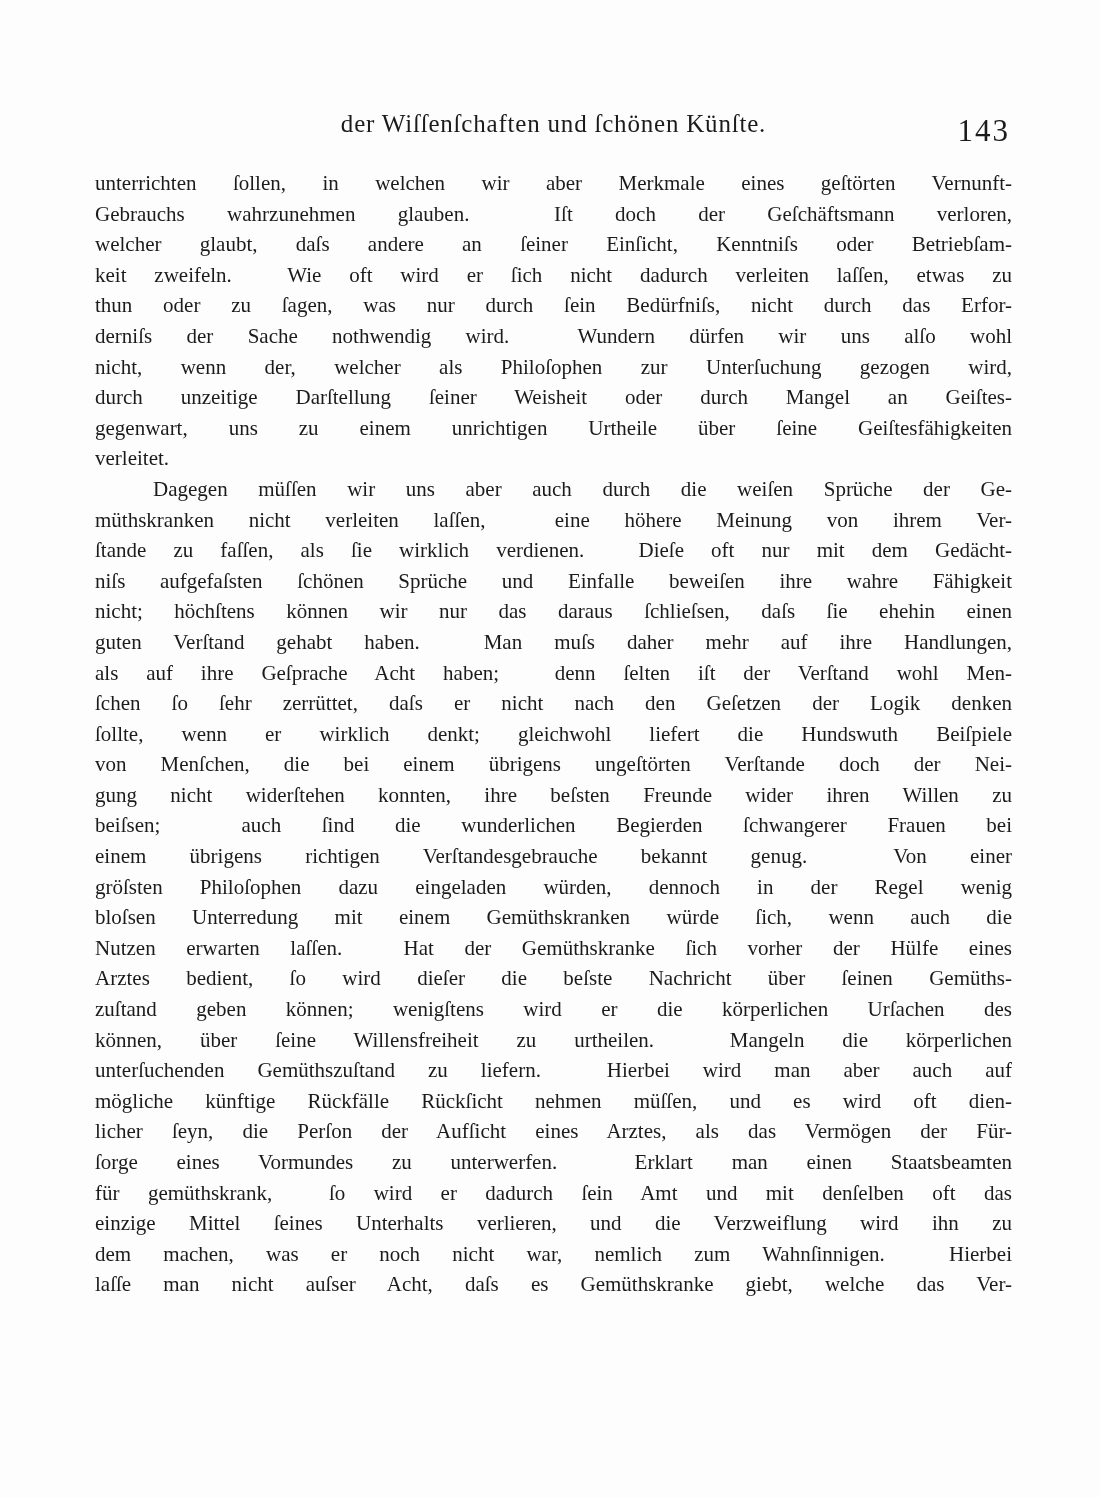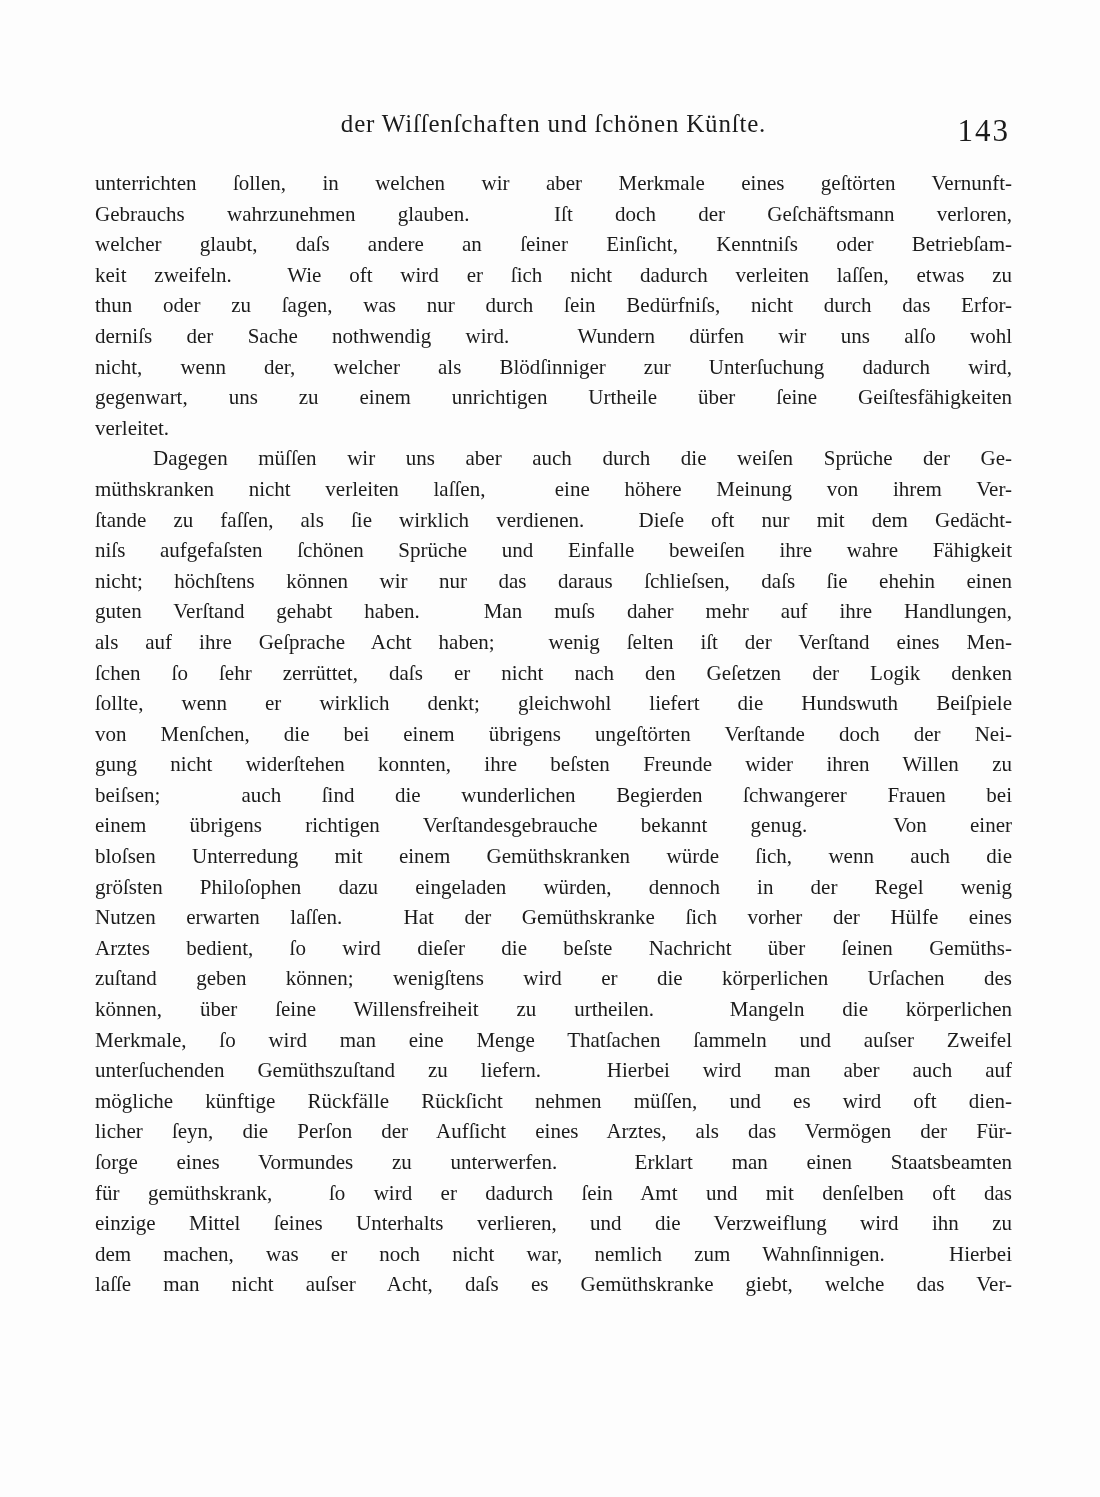--- a/index.html
+++ b/index.html
@@ -64,43 +64,43 @@
     <span class="header-title">der Wiſſenſchaften und ſchönen Künſte.</span>
     <span class="page-number">143</span>
   </div>
   <div class="text-body" id="text-body">
       <div class="line j">unterrichten ſollen, in welchen wir aber Merkmale eines geſtörten Vernunft-</div>
       <div class="line j">Gebrauchs wahrzunehmen glauben.  Iſt doch der Geſchäftsmann verloren,</div>
       <div class="line j">welcher glaubt, daſs andere an ſeiner Einſicht, Kenntniſs oder Betriebſam-</div>
       <div class="line j">keit zweifeln.  Wie oft wird er ſich nicht dadurch verleiten laſſen, etwas zu</div>
       <div class="line j">thun oder zu ſagen, was nur durch ſein Bedürfniſs, nicht durch das Erfor-</div>
       <div class="line j">derniſs der Sache nothwendig wird.  Wundern dürfen wir uns alſo wohl</div>
-      <div class="line j">nicht, wenn der, welcher als Blödſinniger zur Unterſuchung dadurch wird,</div>
+      <div class="line j">nicht, wenn der, welcher als Philoſophen zur Unterſuchung gezogen wird,</div>
+      <div class="line j">durch unzeitige Darſtellung ſeiner Weisheit oder durch Mangel an Geiſtes-</div>
       <div class="line j">gegenwart, uns zu einem unrichtigen Urtheile über ſeine Geiſtesfähigkeiten</div>
       <div class="line">verleitet.</div>
       <div class="line j indent">Dagegen müſſen wir uns aber auch durch die weiſen Sprüche der Ge-</div>
       <div class="line j">müthskranken nicht verleiten laſſen,  eine höhere Meinung von ihrem Ver-</div>
       <div class="line j">ſtande zu faſſen, als ſie wirklich verdienen.  Dieſe oft nur mit dem Gedächt-</div>
       <div class="line j">niſs aufgefaſsten ſchönen Sprüche und Einfalle beweiſen ihre wahre Fähigkeit</div>
       <div class="line j">nicht; höchſtens können wir nur das daraus ſchlieſsen, daſs ſie ehehin einen</div>
       <div class="line j">guten Verſtand gehabt haben.  Man muſs daher mehr auf ihre Handlungen,</div>
-      <div class="line j">als auf ihre Geſprache Acht haben;  wenig ſelten iſt der Verſtand eines Men-</div>
+      <div class="line j">als auf ihre Geſprache Acht haben;  denn ſelten iſt der Verſtand wohl Men-</div>
       <div class="line j">ſchen ſo ſehr zerrüttet, daſs er nicht nach den Geſetzen der Logik denken</div>
       <div class="line j">ſollte, wenn er wirklich denkt; gleichwohl liefert die Hundswuth Beiſpiele</div>
       <div class="line j">von Menſchen, die bei einem übrigens ungeſtörten Verſtande doch der Nei-</div>
       <div class="line j">gung nicht widerſtehen konnten, ihre beſsten Freunde wider ihren Willen zu</div>
       <div class="line j">beiſsen;  auch ſind die wunderlichen Begierden ſchwangerer Frauen bei</div>
       <div class="line j">einem übrigens richtigen Verſtandesgebrauche bekannt genug.  Von einer</div>
+      <div class="line j">gröſsten Philoſophen dazu eingeladen würden, dennoch in der Regel wenig</div>
       <div class="line j">bloſsen Unterredung mit einem Gemüthskranken würde ſich, wenn auch die</div>
-      <div class="line j">gröſsten Philoſophen dazu eingeladen würden, dennoch in der Regel wenig</div>
       <div class="line j">Nutzen erwarten laſſen.  Hat der Gemüthskranke ſich vorher der Hülfe eines</div>
       <div class="line j">Arztes bedient, ſo wird dieſer die beſste Nachricht über ſeinen Gemüths-</div>
       <div class="line j">zuſtand geben können; wenigſtens wird er die körperlichen Urſachen des</div>
       <div class="line j">können, über ſeine Willensfreiheit zu urtheilen.  Mangeln die körperlichen</div>
-      <div class="line j">Merkmale, ſo wird man eine Menge Thatſachen ſammeln und auſser Zweifel</div>
       <div class="line j">unterſuchenden Gemüthszuſtand zu liefern.  Hierbei wird man aber auch auf</div>
       <div class="line j">mögliche künftige Rückfälle Rückſicht nehmen müſſen, und es wird oft dien-</div>
       <div class="line j">licher ſeyn, die Perſon der Aufſicht eines Arztes, als das Vermögen der Für-</div>
       <div class="line j">ſorge eines Vormundes zu unterwerfen.  Erklart man einen Staatsbeamten</div>
       <div class="line j">für gemüthskrank,  ſo wird er dadurch ſein Amt und mit denſelben oft das</div>
       <div class="line j">einzige Mittel ſeines Unterhalts verlieren, und die Verzweiflung wird ihn zu</div>
       <div class="line j">dem machen, was er noch nicht war, nemlich zum Wahnſinnigen.  Hierbei</div>
       <div class="line j">laſſe man nicht auſser Acht, daſs es Gemüthskranke giebt, welche das Ver-</div>
     </div>
 </div>

